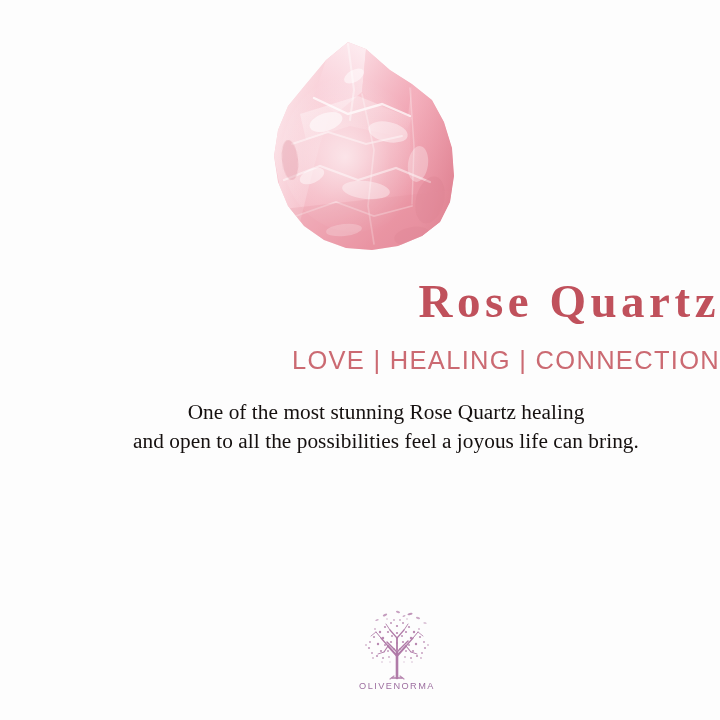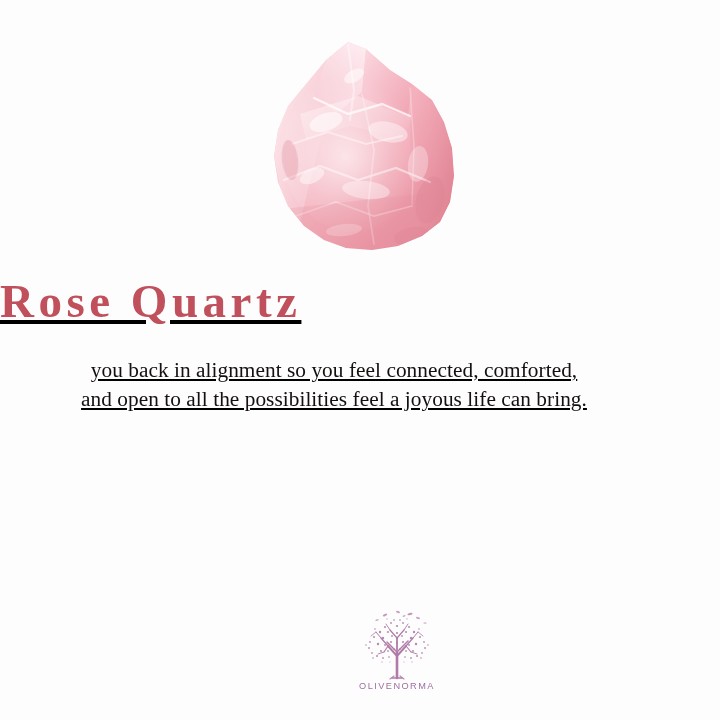--- a/index.html
+++ b/index.html
@@ -13,22 +13,21 @@
     font-family: "Liberation Serif", serif;
     overflow: hidden;
   }
   .page {
     position: relative;
     width: 720px;
     height: 720px;
     background: #fdfdfd;
     display: flex;
     flex-direction: column;
-    align-items: flex-start;
-    text-decoration: underline;
+    align-items: flex-end;
   }
 
   
   .crystal-wrap {
     position: relative;
     width: 720px;
     height: 262px;
     flex: 0 0 auto;
   }
   .crystal-svg {
@@ -213,23 +212,26 @@
 
         <path d="M12,170 L192,150 L192,218 L12,218 Z" fill="#e28b9b" opacity="0.22"></path>
       </g>
     </svg>
   </div>
 
   <div class="title-block">
     <h1 class="title">Rose Quartz</h1>
   </div>
 
+  <div class="subtitle-block">
+    <div class="subtitle">LOVE | HEALING | CONNECTION</div>
+  </div>
 
   <div class="body-block">
-    <div class="body-line">you back in alignment so you feel connected, comforted,</div>
+    <div class="body-line">One of the most stunning Rose Quartz healing</div>
     <div class="body-line">and open to all the possibilities feel a joyous life can bring.</div>
   </div>
 
   <div class="logo-block">
     <svg class="logo-tree" viewBox="0 0 86 72" aria-hidden="true">
       <g stroke="#b07ba8" fill="none" stroke-linecap="round">
 
         <path d="M43,70 L43,44" stroke-width="2.6"></path>
         <path d="M43,70 L38,70 M43,70 L48,70" stroke-width="1.6"></path>
         <path d="M40,68 L36,71 M46,68 L50,71" stroke-width="1.2" opacity="0.85"></path>

